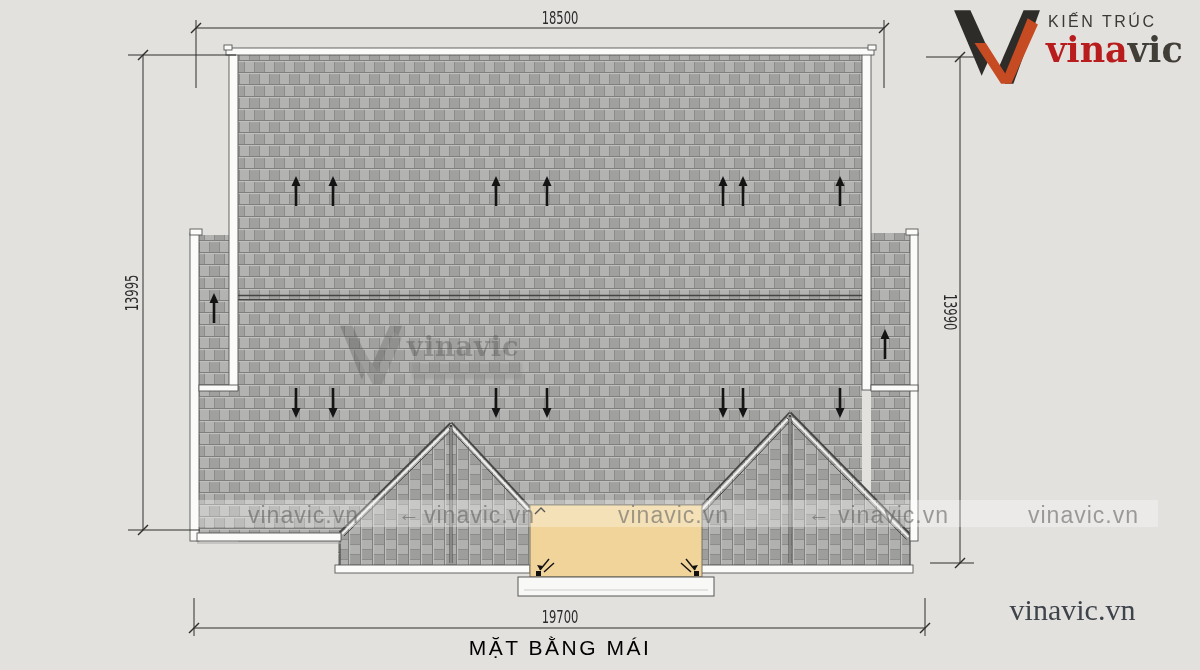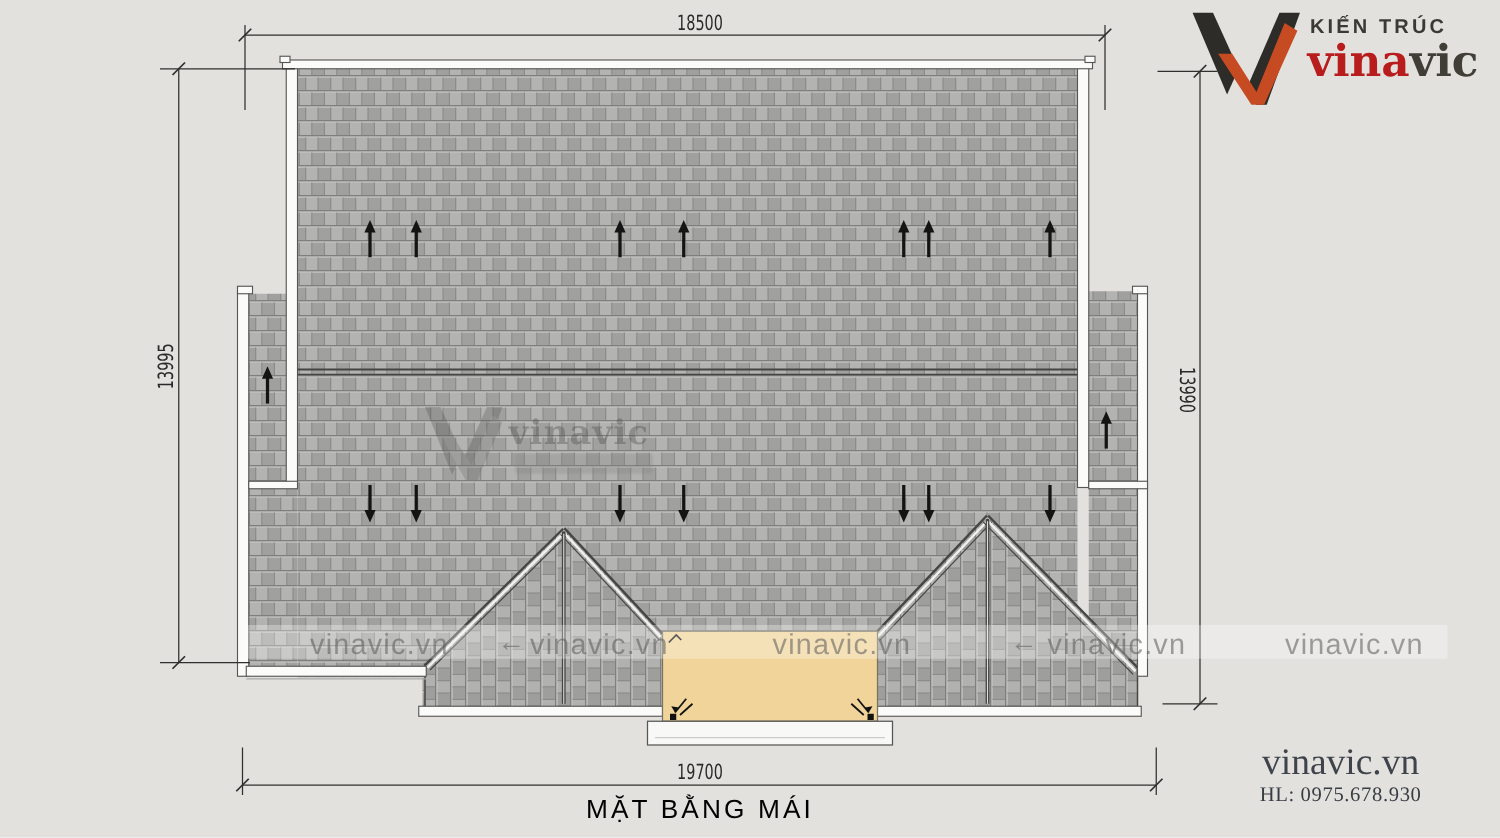--- a/index.html
+++ b/index.html
@@ -37,21 +37,21 @@
     letter-spacing:1px;color:rgba(75,75,75,0.36);
     font-family:"DejaVu Serif","Liberation Serif",serif;
     filter:blur(0.6px);
   }
   .wm-center-bar{
     position:absolute;left:412px;top:363px;width:110px;height:16px;
     background:rgba(130,130,130,0.28);filter:blur(1px);border-radius:2px;
   }
   
   .logo-tagline{
-    position:absolute;left:1048px;top:13px;font-size:16px;font-weight:700;
+    position:absolute;left:1048px;top:13px;font-size:16px;font-weight:400;
     letter-spacing:2.5px;color:#3a3936;white-space:nowrap;
   }
   .logo-brand{
     position:absolute;left:1046px;top:30px;font-size:35px;font-weight:bold;
     font-family:"DejaVu Serif","Liberation Serif",serif;white-space:nowrap;
     letter-spacing:0px;line-height:40px;
   }
   .logo-brand .a{color:#b91c1c;}
   .logo-brand .b{color:#413e38;text-align:center;}
   
@@ -320,18 +320,17 @@
       <path d="M2 2 h16 l20 44 -9 20 z" fill="#2d2c28"></path>
       <path d="M86 2 h-16 L44 62 l8 12 h8 z" fill="#2d2c28"></path>
       <path d="M74 10 L52 64 L33 34 H22 L48 74 H58 L84 16 Z" fill="#c64a22"></path>
     </svg>
     <div class="logo-tagline">KIẾN TRÚC</div>
     <div class="logo-brand"><span class="a">vina</span><span class="b">vic</span></div>
   </div>
 
   <div class="contact">
     <div class="site">vinavic.vn</div>
-    <div class="phone">HL: 0975.678.930</div>
   </div>
 
   <div class="title">MẶT BẰNG MÁI</div>
 
 </div>
 
 </body></html>

